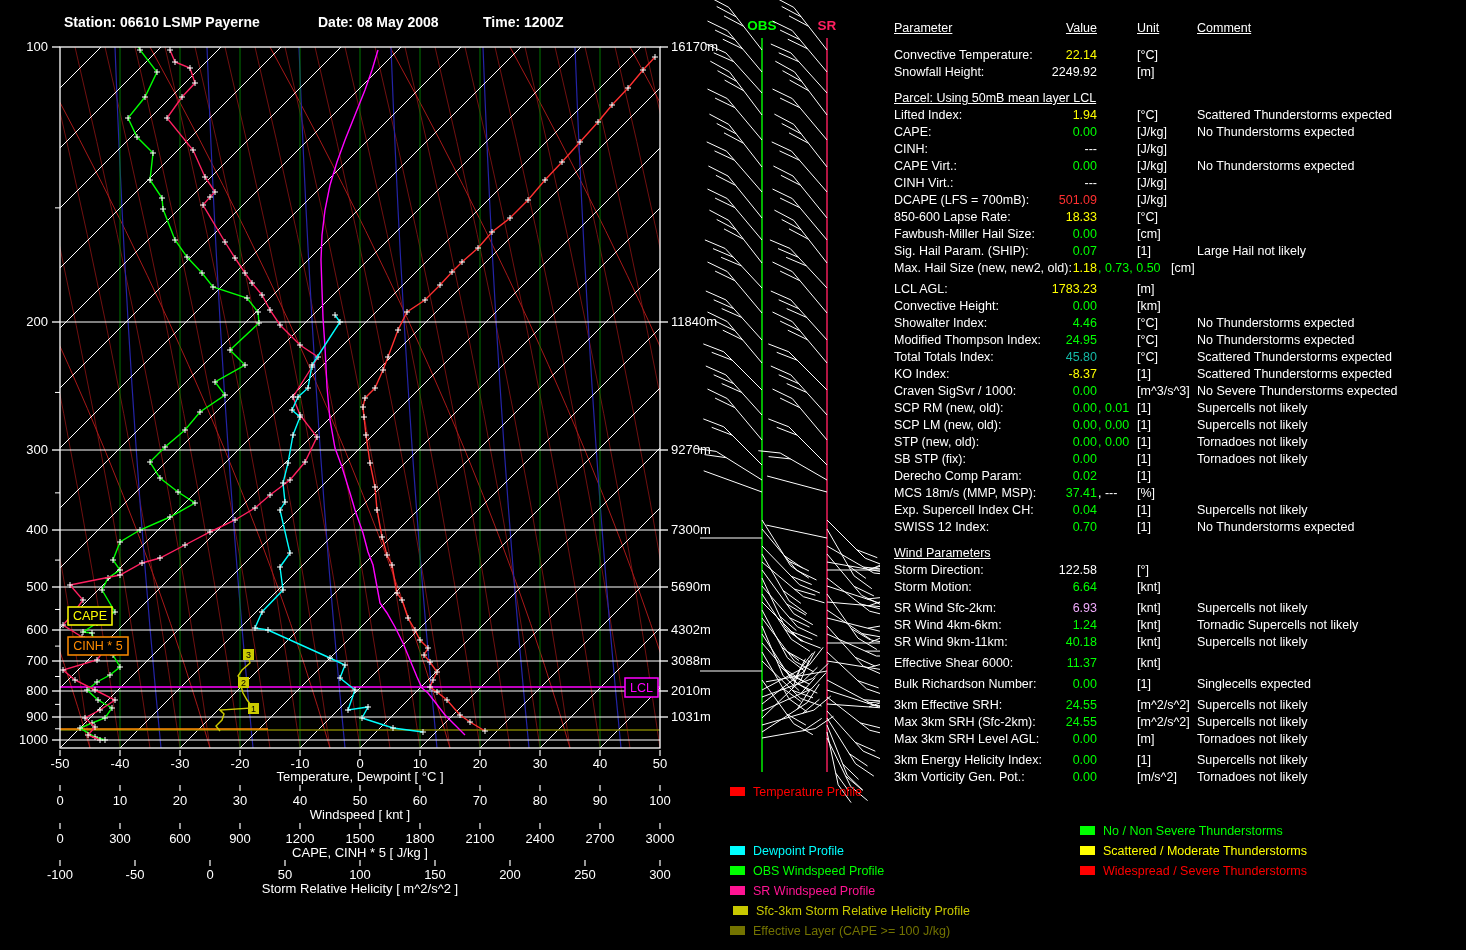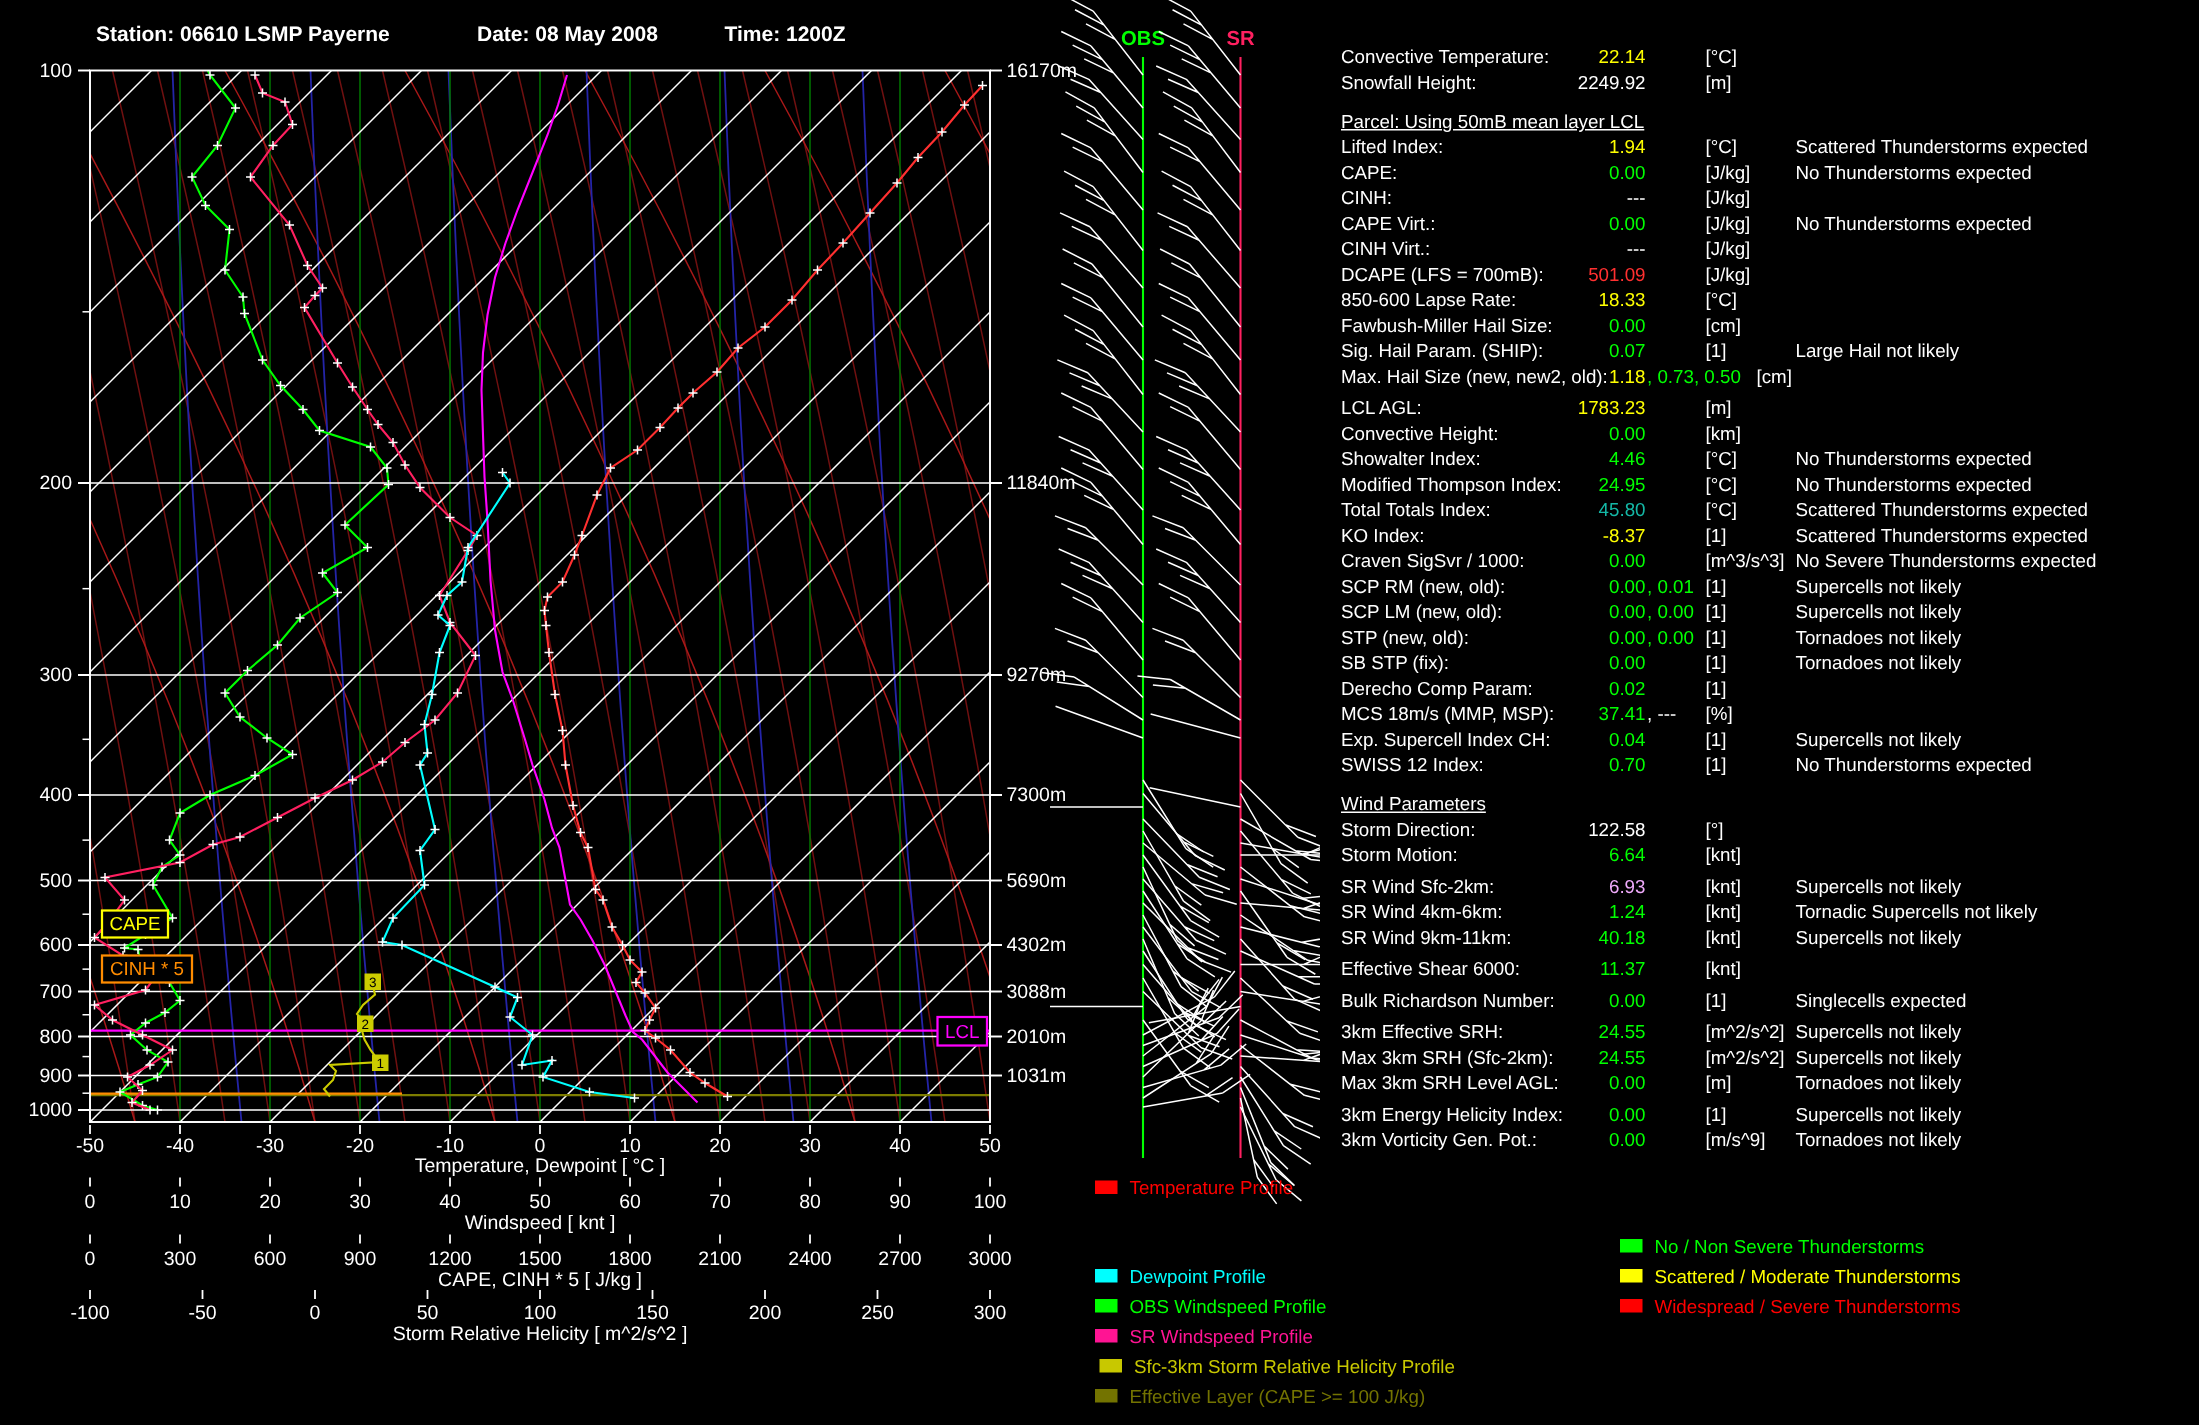--- a/index.html
+++ b/index.html
@@ -416,20 +416,26 @@
         <path d="M 827 711 L 863.1 751.1 M 863.1 751.1 l 20.1 8.9 M 855.2 742.3 l 20.1 8.9 " stroke="#ffffff" stroke-width="1" fill="none"></path>
         <path d="M 827 718 L 855.6 763.8 M 855.6 763.8 l 18.2 12.3 M 849.3 753.7 l 18.2 12.3 " stroke="#ffffff" stroke-width="1" fill="none"></path>
         <path d="M 827 725 L 847.2 775.1 M 847.2 775.1 l 15.8 15.3 M 842.8 764.1 l 15.8 15.3 " stroke="#ffffff" stroke-width="1" fill="none"></path>
         <path d="M 827 732 L 838.2 784.8 M 838.2 784.8 l 12.9 17.8 M 835.8 773.2 l 12.9 17.8 " stroke="#ffffff" stroke-width="1" fill="none"></path>
         <path d="M 827 738 L 850.7 786.5 M 850.7 786.5 l 16.9 14.1 M 845.5 775.9 l 16.9 14.1 " stroke="#ffffff" stroke-width="1" fill="none"></path>
       </g>
     </g>
   </svg>
 
 <div id="param-table">
+  <div class="trow thead">
+    <span class="lab">Parameter</span>
+    <span class="val">Value</span>
+    <span class="unit">Unit</span>
+    <span class="com">Comment</span>
+  </div>
   <div id="table-body">
       <div style="height: 10px;"></div>
       <div class="trow">
         <span class="lab">Convective Temperature:</span>
         <span class="val" style="color: rgb(255, 255, 0);">22.14</span>
         <span class="unit">[°C]</span>
       </div>
       <div class="trow">
         <span class="lab">Snowfall Height:</span>
         <span class="val" style="color: rgb(255, 255, 255);">2249.92</span>
@@ -645,21 +651,21 @@
       </div>
       <div class="trow" style="margin-top: 4px;">
         <span class="lab">3km Energy Helicity Index:</span>
         <span class="val" style="color: rgb(0, 255, 0);">0.00</span>
         <span class="unit">[1]</span>
         <span class="com">Supercells not likely</span>
       </div>
       <div class="trow">
         <span class="lab">3km Vorticity Gen. Pot.:</span>
         <span class="val" style="color: rgb(0, 255, 0);">0.00</span>
-        <span class="unit">[m/s^9]</span>
+        <span class="unit">[m/s^2]</span>
         <span class="com">Tornadoes not likely</span>
       </div>
     </div>
 </div>
 
 <div id="legend">
     <div class="lrow" style="left: 730px; top: 786px;"><i style="background: rgb(255, 0, 0);"></i><span style="color: rgb(255, 0, 0);">Temperature Profile</span></div>
     <div class="lrow" style="left: 730px; top: 845px;"><i style="background: rgb(0, 255, 255);"></i><span style="color: rgb(0, 255, 255);">Dewpoint Profile</span></div>
     <div class="lrow" style="left: 730px; top: 865px;"><i style="background: rgb(0, 255, 0);"></i><span style="color: rgb(0, 255, 0);">OBS Windspeed Profile</span></div>
     <div class="lrow" style="left: 730px; top: 885px;"><i style="background: rgb(255, 20, 147);"></i><span style="color: rgb(255, 20, 147);">SR Windspeed Profile</span></div>

